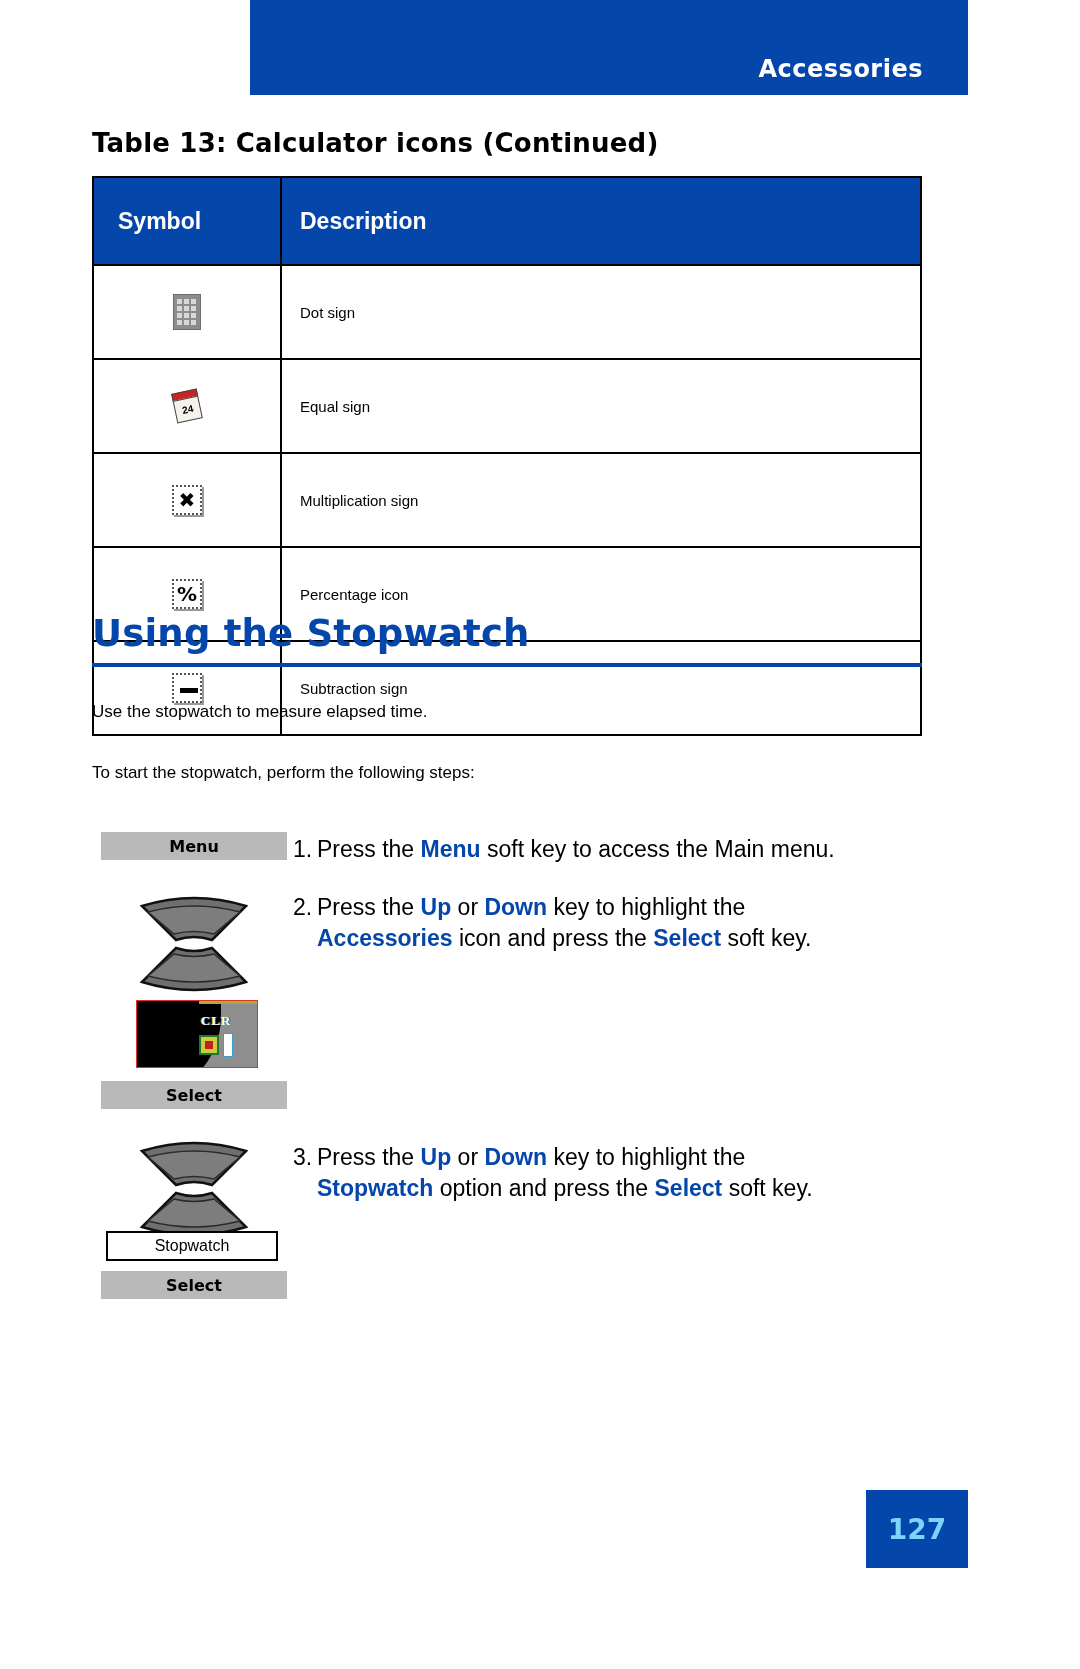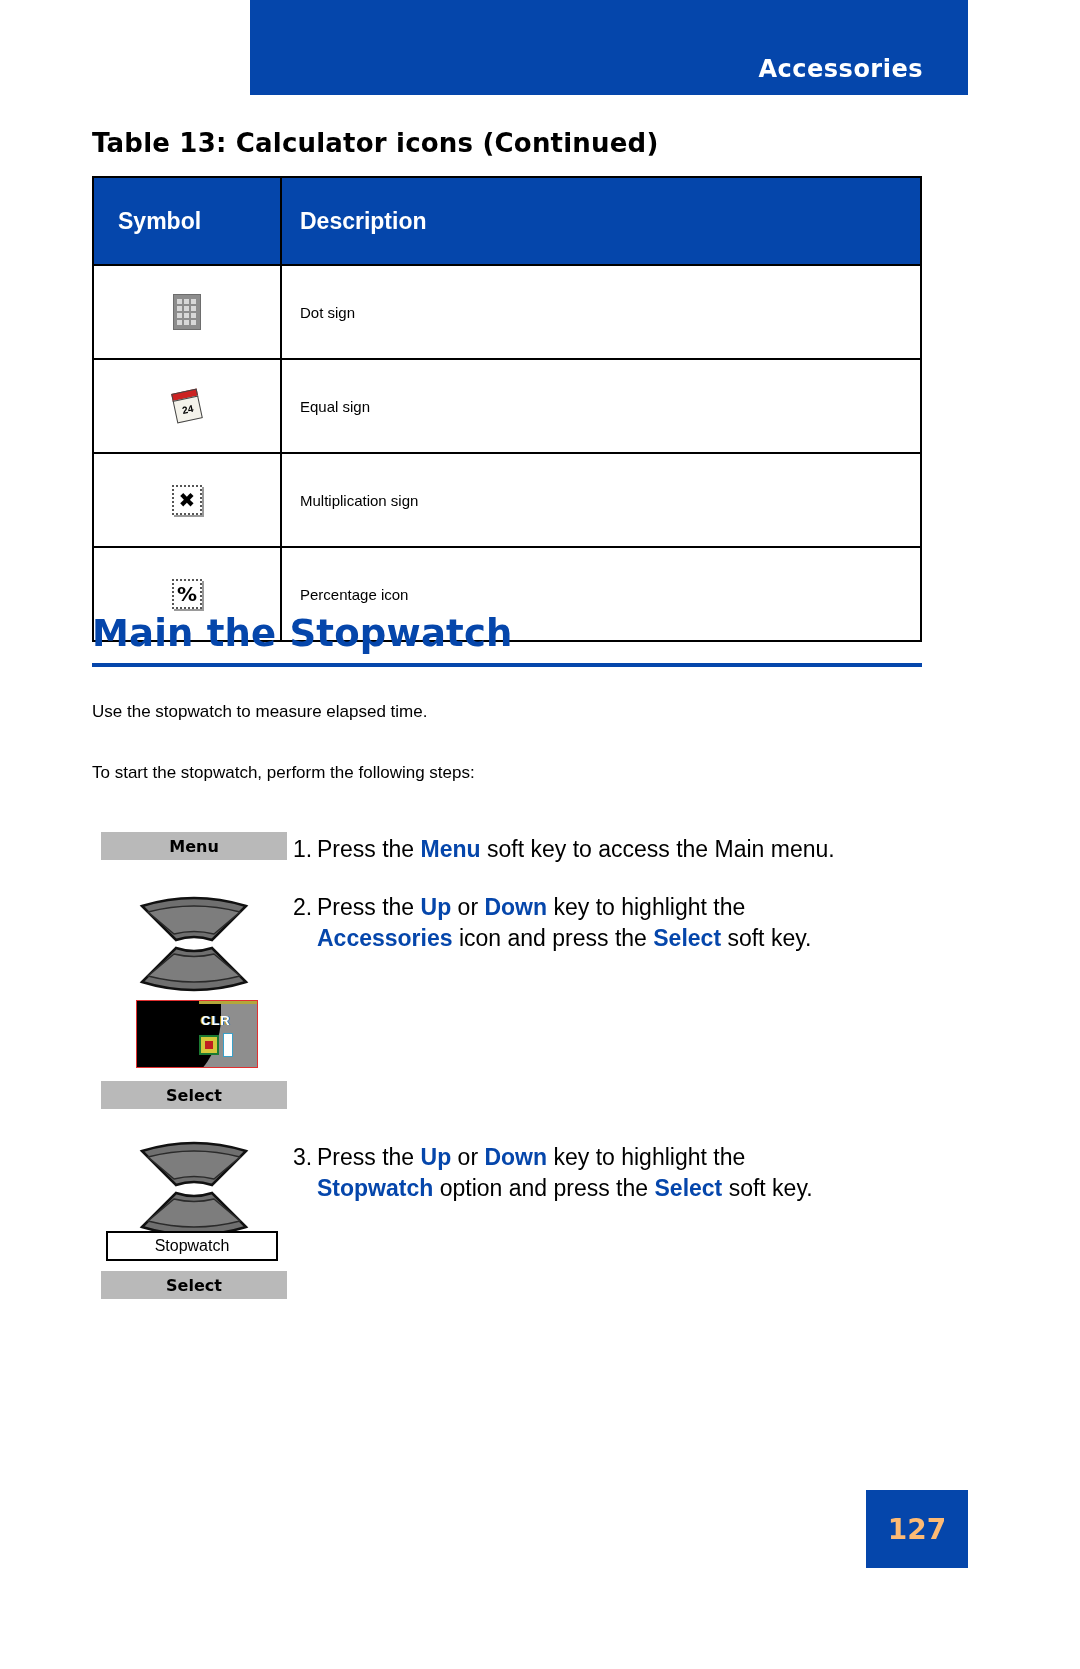--- a/index.html
+++ b/index.html
@@ -244,21 +244,21 @@
     right: 0; height: 3px;
     background: #b3a83a;
   }
   .ps-clr {
     position: absolute;
     left: 64px; top: 12px;
     color: #ffffff;
     font-size: 13px;
     font-weight: bold;
     letter-spacing: 1px;
-    font-family: Liberation Sans, sans-serif;
+    font-family: Liberation Serif, serif;
     text-shadow: 1px 0 #2a6fb0, -1px 0 #c0a020;
   }
   .ps-icon {
     position: absolute;
     left: 62px; top: 34px;
     width: 20px; height: 20px;
     background: #d4c93a;
     border: 2px solid #1b7a32;
     box-sizing: border-box;
   }
@@ -286,21 +286,21 @@
     width: 102px;
     height: 78px;
     background: #0546ab;
   }
   .footer-page {
     position: absolute;
     inset: 0;
     display: flex;
     align-items: center;
     justify-content: center;
-    color: #fdba74;
+    color: #7dd3fc;
     font-size: 28px;
     font-weight: bold;
     font-family: "DejaVu Sans", sans-serif;
     border-radius: 10px;
   }
 </style>
 </head>
 <body>
 
 <div class="header-band">
@@ -346,24 +346,32 @@
       <td class="cell-desc">Multiplication sign</td>
     </tr>
     <tr>
       <td class="cell-symbol">
         <span class="sym sym-box">
           <span>%</span>
         </span>
       </td>
       <td class="cell-desc">Percentage icon</td>
     </tr>
+    <tr>
+      <td class="cell-symbol">
+        <span class="sym sym-box">
+          <span class="minus-bar"></span>
+        </span>
+      </td>
+      <td class="cell-desc">Subtraction sign</td>
+    </tr>
   </tbody>
 </table>
 
-<div class="section-heading">Main the Stopwatch</div>
+<div class="section-heading">Using the Stopwatch</div>
 <div class="section-rule"></div>
 
 <div class="para para-1">Use the stopwatch to measure elapsed time.</div>
 <div class="para para-2">To start the stopwatch, perform the following steps:</div>
 
 <div class="softkey sk-menu">Menu</div>
 <div class="step step-1">
   <span class="num">1.</span>
   <span class="txt"><span>Press the </span><span class="bluebold">Menu</span><span> soft key to access the Main menu.</span></span>
 </div>

